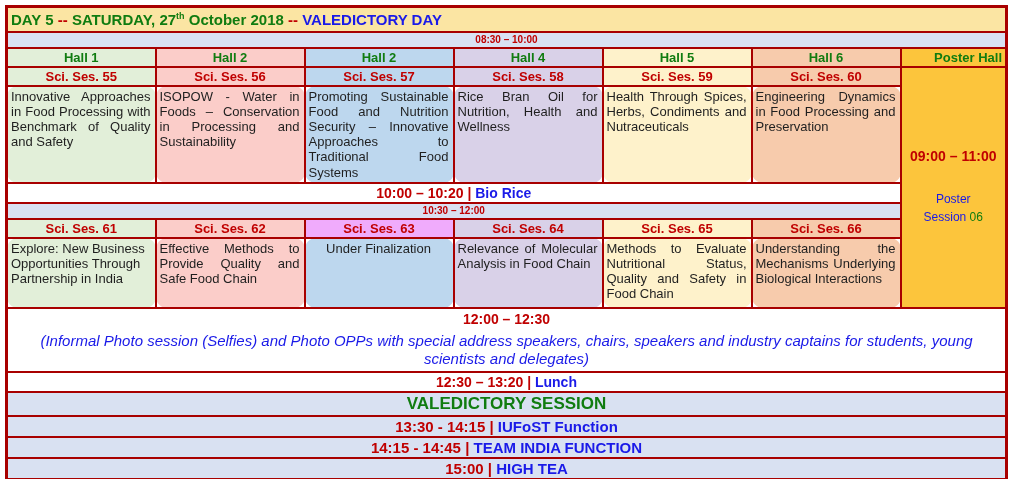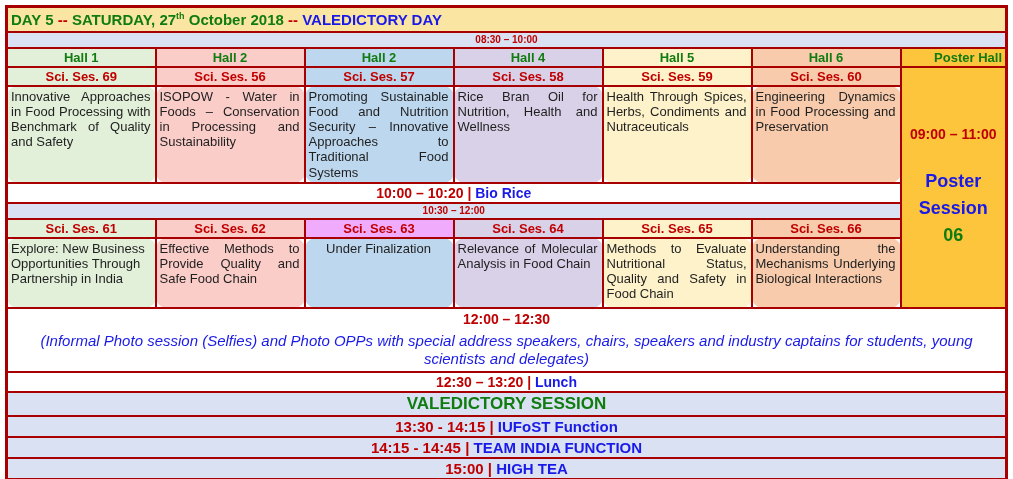--- a/index.html
+++ b/index.html
@@ -45,21 +45,21 @@
   .desc-r1{height:92px;}
   .desc-r2{height:70px;}
   .break-row{
     background:#fff;text-align:center;font-weight:bold;font-size:14px;
     color:var(--time-red);height:20px;
   }
   .break-row .blue,.event-row .blue{color:var(--blue);}
   .poster-cell{vertical-align:middle;text-align:center;}
   .poster-inner{display:flex;flex-direction:column;align-items:center;justify-content:center;gap:26px;}
   .poster-time{font-weight:bold;font-size:14px;color:var(--time-red);white-space:nowrap;}
-  .poster-session{font-weight:bold;font-size:18px;color:var(--blue);width:78px;line-height:1.5;}
+  .poster-session{font-weight:normal;font-size:12px;color:var(--blue);width:78px;line-height:1.5;}
   .photo-row{background:#fff;height:55px;text-align:center;vertical-align:middle;padding:2px 8px;}
   .photo-time{font-weight:bold;font-size:14px;color:var(--time-red);margin-bottom:5px;}
   .photo-note{font-style:italic;font-size:15px;color:var(--blue);line-height:1.25;}
   .valedictory-row{
     background:var(--lavender);text-align:center;height:24px;
     font-weight:bold;font-size:17px;color:var(--green);
   }
   .event-row{
     background:var(--lavender);text-align:center;height:19px;
     font-weight:bold;font-size:15px;color:var(--time-red);
@@ -93,21 +93,21 @@
     <td class="hall-hdr" style="background-color: rgb(226, 239, 217);">Hall 1</td>
     <td class="hall-hdr" style="background-color: rgb(251, 205, 201);">Hall 2</td>
     <td class="hall-hdr" style="background-color: rgb(189, 215, 238);">Hall 2</td>
     <td class="hall-hdr" style="background-color: rgb(217, 209, 232);">Hall 4</td>
     <td class="hall-hdr" style="background-color: rgb(254, 242, 203);">Hall 5</td>
     <td class="hall-hdr" style="background-color: rgb(247, 203, 172);">Hall 6</td>
     <td class="hall-hdr poster-hdr" style="background-color: rgb(252, 197, 60); text-align: right;">Poster Hall</td>
   </tr>
 
   <tr>
-    <td class="scises" style="background-color: rgb(226, 239, 217);">Sci. Ses. 69</td>
+    <td class="scises" style="background-color: rgb(226, 239, 217);">Sci. Ses. 55</td>
     <td class="scises" style="background-color: rgb(251, 205, 201);">Sci. Ses. 56</td>
     <td class="scises" style="background-color: rgb(189, 215, 238);">Sci. Ses. 57</td>
     <td class="scises" style="background-color: rgb(217, 209, 232);">Sci. Ses. 58</td>
     <td class="scises" style="background-color: rgb(254, 242, 203);">Sci. Ses. 59</td>
     <td class="scises" style="background-color: rgb(247, 203, 172);">Sci. Ses. 60</td>
     <td class="poster-cell" rowspan="6" style="background-color: rgb(252, 197, 60);">
       <div class="poster-inner">
         <div class="poster-time">09:00 – 11:00</div>
         <div class="poster-session"><span>Poster Session</span> <span class="greentxt">06</span></div>
       </div>

